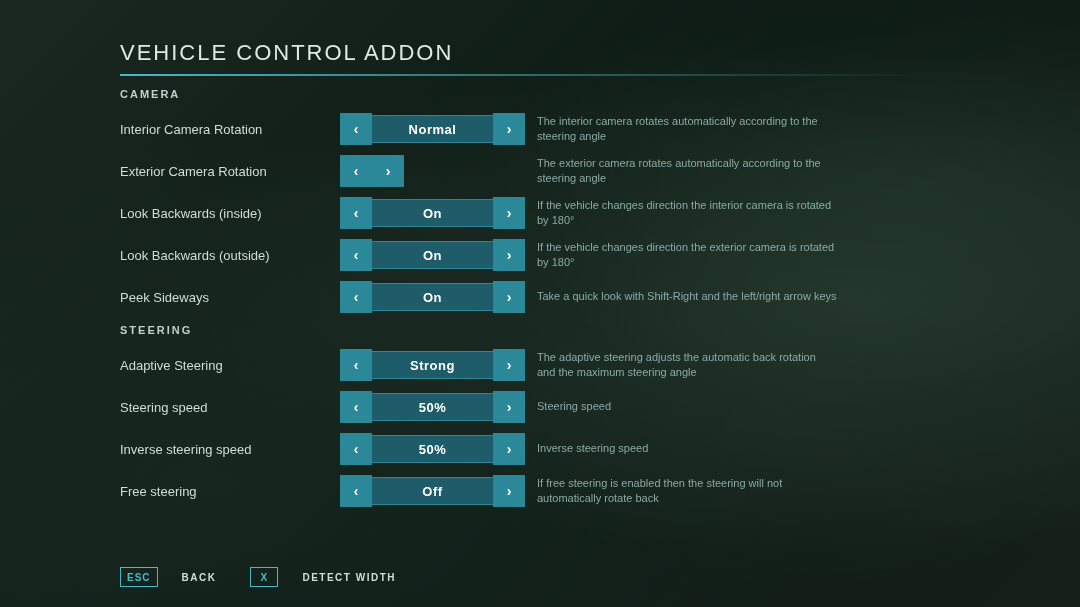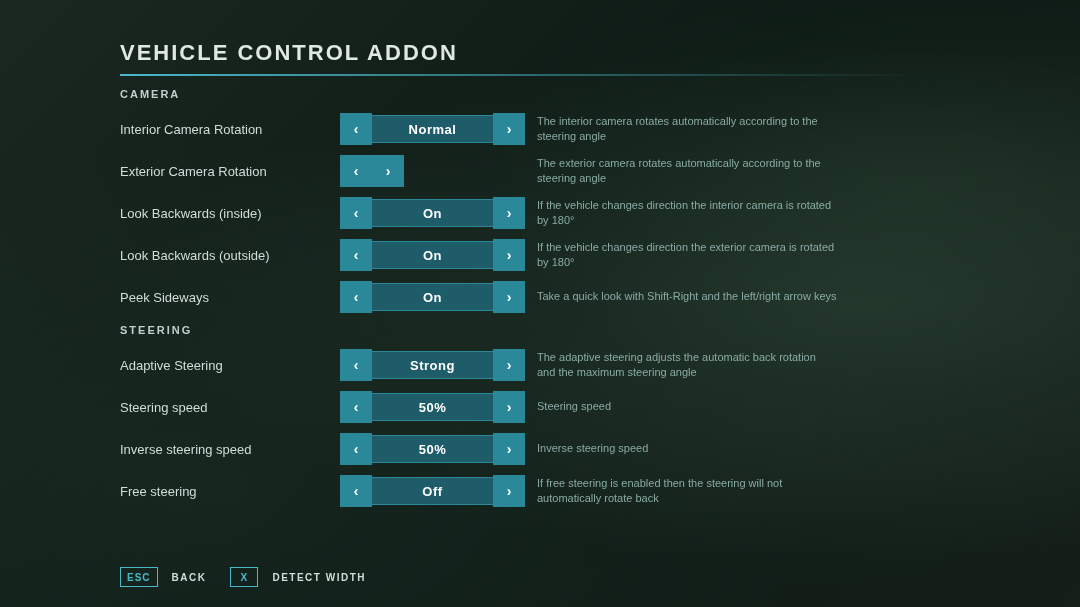--- a/index.html
+++ b/index.html
@@ -37,21 +37,21 @@
     .panel {
       position: absolute;
       top: 40px;
       left: 120px;
       width: 800px;
       z-index: 10;
     }
 
     .panel-title {
       font-size: 22px;
-      font-weight: bold;
+      font-weight: normal;
       color: #e0e8e4;
       letter-spacing: 2px;
       text-transform: uppercase;
       margin-bottom: 8px;
     }
 
     .divider {
       height: 2px;
       background: linear-gradient(to right, #4ab8c8, transparent);
       margin-bottom: 12px;
@@ -127,21 +127,21 @@
       max-width: 300px;
       line-height: 1.4;
     }
 
     .bottom-bar {
       position: absolute;
       bottom: 20px;
       left: 120px;
       display: flex;
       align-items: center;
-      gap: 14px;
+      gap: 24px;
       z-index: 10;
     }
 
     .key-badge {
       display: inline-flex;
       align-items: center;
       justify-content: center;
       background: transparent;
       border: 1px solid #4ab8c8;
       color: #4ab8c8;

